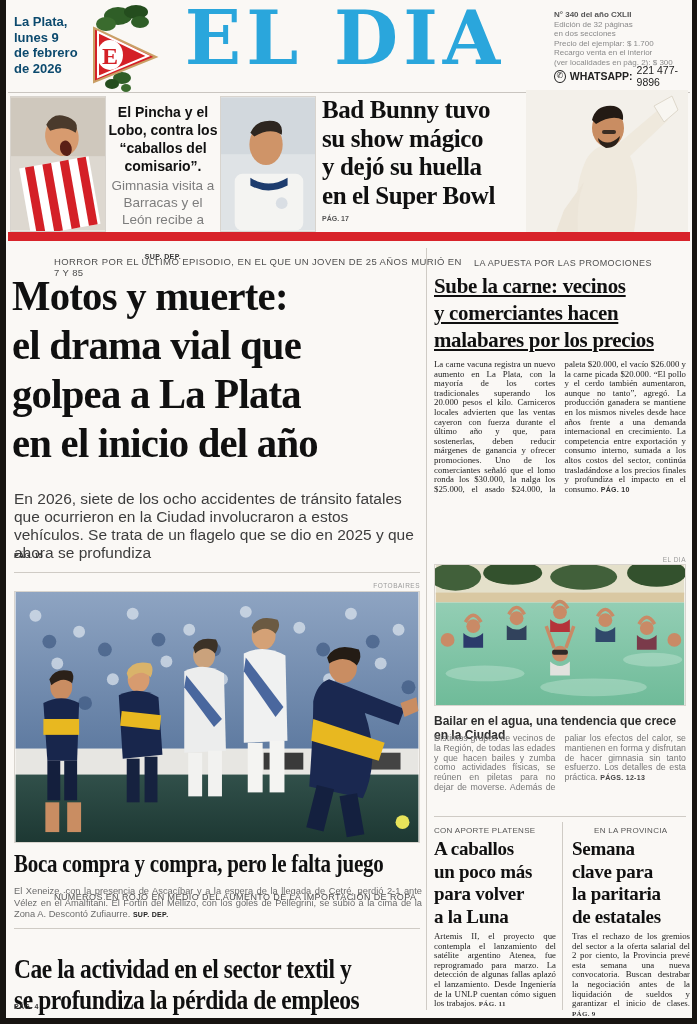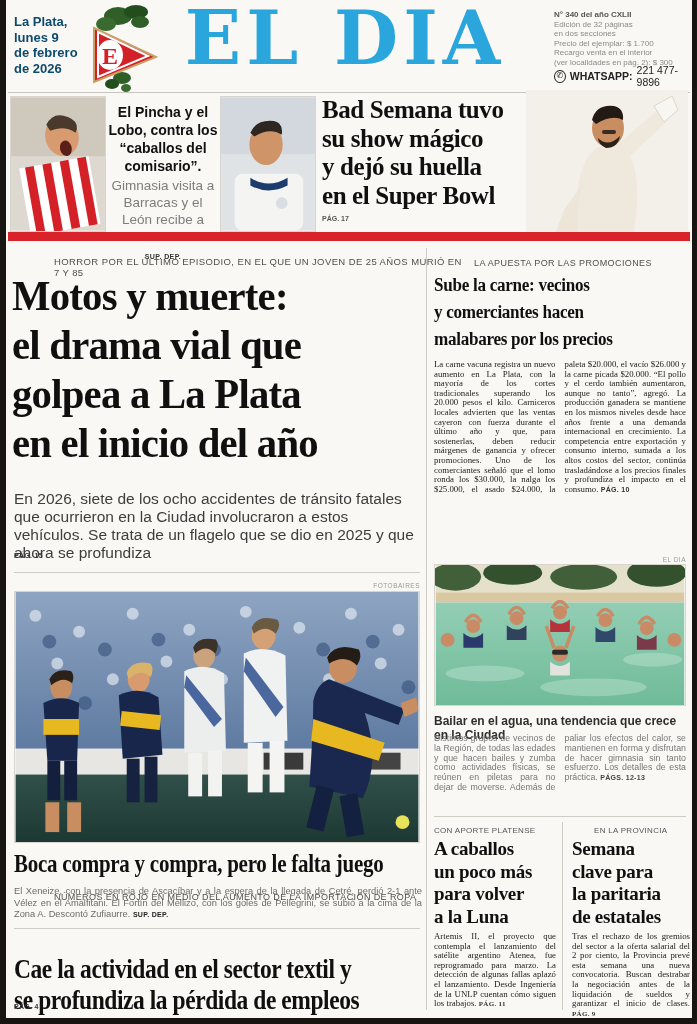--- a/index.html
+++ b/index.html
@@ -77,22 +77,22 @@
 
   
   .tex-kicker { left:8px; top:892px; width:408px; font-size:9px; }
   .tex-head { left:8px; top:954px; width:412px; font-size:27px; line-height:31px;
               letter-spacing:-0.5px; }
   .tex-head div { white-space:nowrap; transform:scaleX(.87); transform-origin:left; }
   .tex-ref { left:8px; top:1003px; }
 
   
   .meat-kicker { left:428px; top:258px; width:252px; font-size:9px; }
-  .meat-head { left:428px; top:272px; width:254px; font-size:18px; line-height:27px;
-               letter-spacing:-0.3px; }
+  .meat-head { left:428px; top:272px; width:254px; font-size:22px; line-height:27px;
+               letter-spacing:-0.3px;text-decoration:underline; }
   .meat-head div { white-space:nowrap; transform:scaleX(.95); transform-origin:left; }
   .meat-body { left:428px; top:360px; width:252px; height:178px;
                column-count:2; column-gap:9px;
                font-family:"Liberation Serif", serif; font-size:8.8px;
                line-height:9.6px; color:#222; text-align:justify; }
   .meat-body .ref { font-family:"Liberation Sans", sans-serif; }
   .pool-credit { left:428px; top:556px; width:252px; }
   .pool-photo { left:428px; top:564px; }
   .pool-caption { left:428px; top:714px; width:252px; font-weight:bold;
                   font-size:12px; color:#2e2e2e; }
@@ -188,21 +188,21 @@
     <rect width="96" height="136" fill="#dfe3e6"></rect>
     <rect width="96" height="58" fill="#d2d8dd"></rect>
     <rect x="14" y="78" width="70" height="58" rx="8" fill="#f4f4f2"></rect>
     <path d="M30 82 Q48 94 68 82 L68 90 Q48 100 30 90 Z" fill="#1d3c6e"></path>
     <ellipse cx="46" cy="48" rx="17" ry="21" fill="#cf9468"></ellipse>
     <path d="M30 36 Q36 22 54 24 Q64 26 62 38 Q50 30 34 40 Z" fill="#2e2620"></path>
     <circle cx="62" cy="108" r="6" fill="#d9dee4"></circle>
   </svg>
 
   <div class="abs tr-title serif-head">
-    <div>Bad Semana tuvo</div>
+    <div>Bad Bunny tuvo</div>
     <div>su show mágico</div>
     <div>y dejó su huella</div>
     <div>en el Super Bowl</div>
   </div>
   <div class="abs tr-ref">PÁG. 17</div>
 
   <svg class="abs bb-photo" width="162" height="142" viewBox="0 0 162 142">
     <rect width="162" height="142" fill="#f3f0ea"></rect>
     <path d="M60 70 Q70 52 92 54 L132 20 L142 30 L104 66 Q116 90 108 142 L52 142 Q46 100 60 70 Z" fill="#efe9dd"></path>
     <path d="M128 16 L146 6 L152 20 L138 32 Z" fill="#f8f6f1" stroke="#ded8cb"></path>

